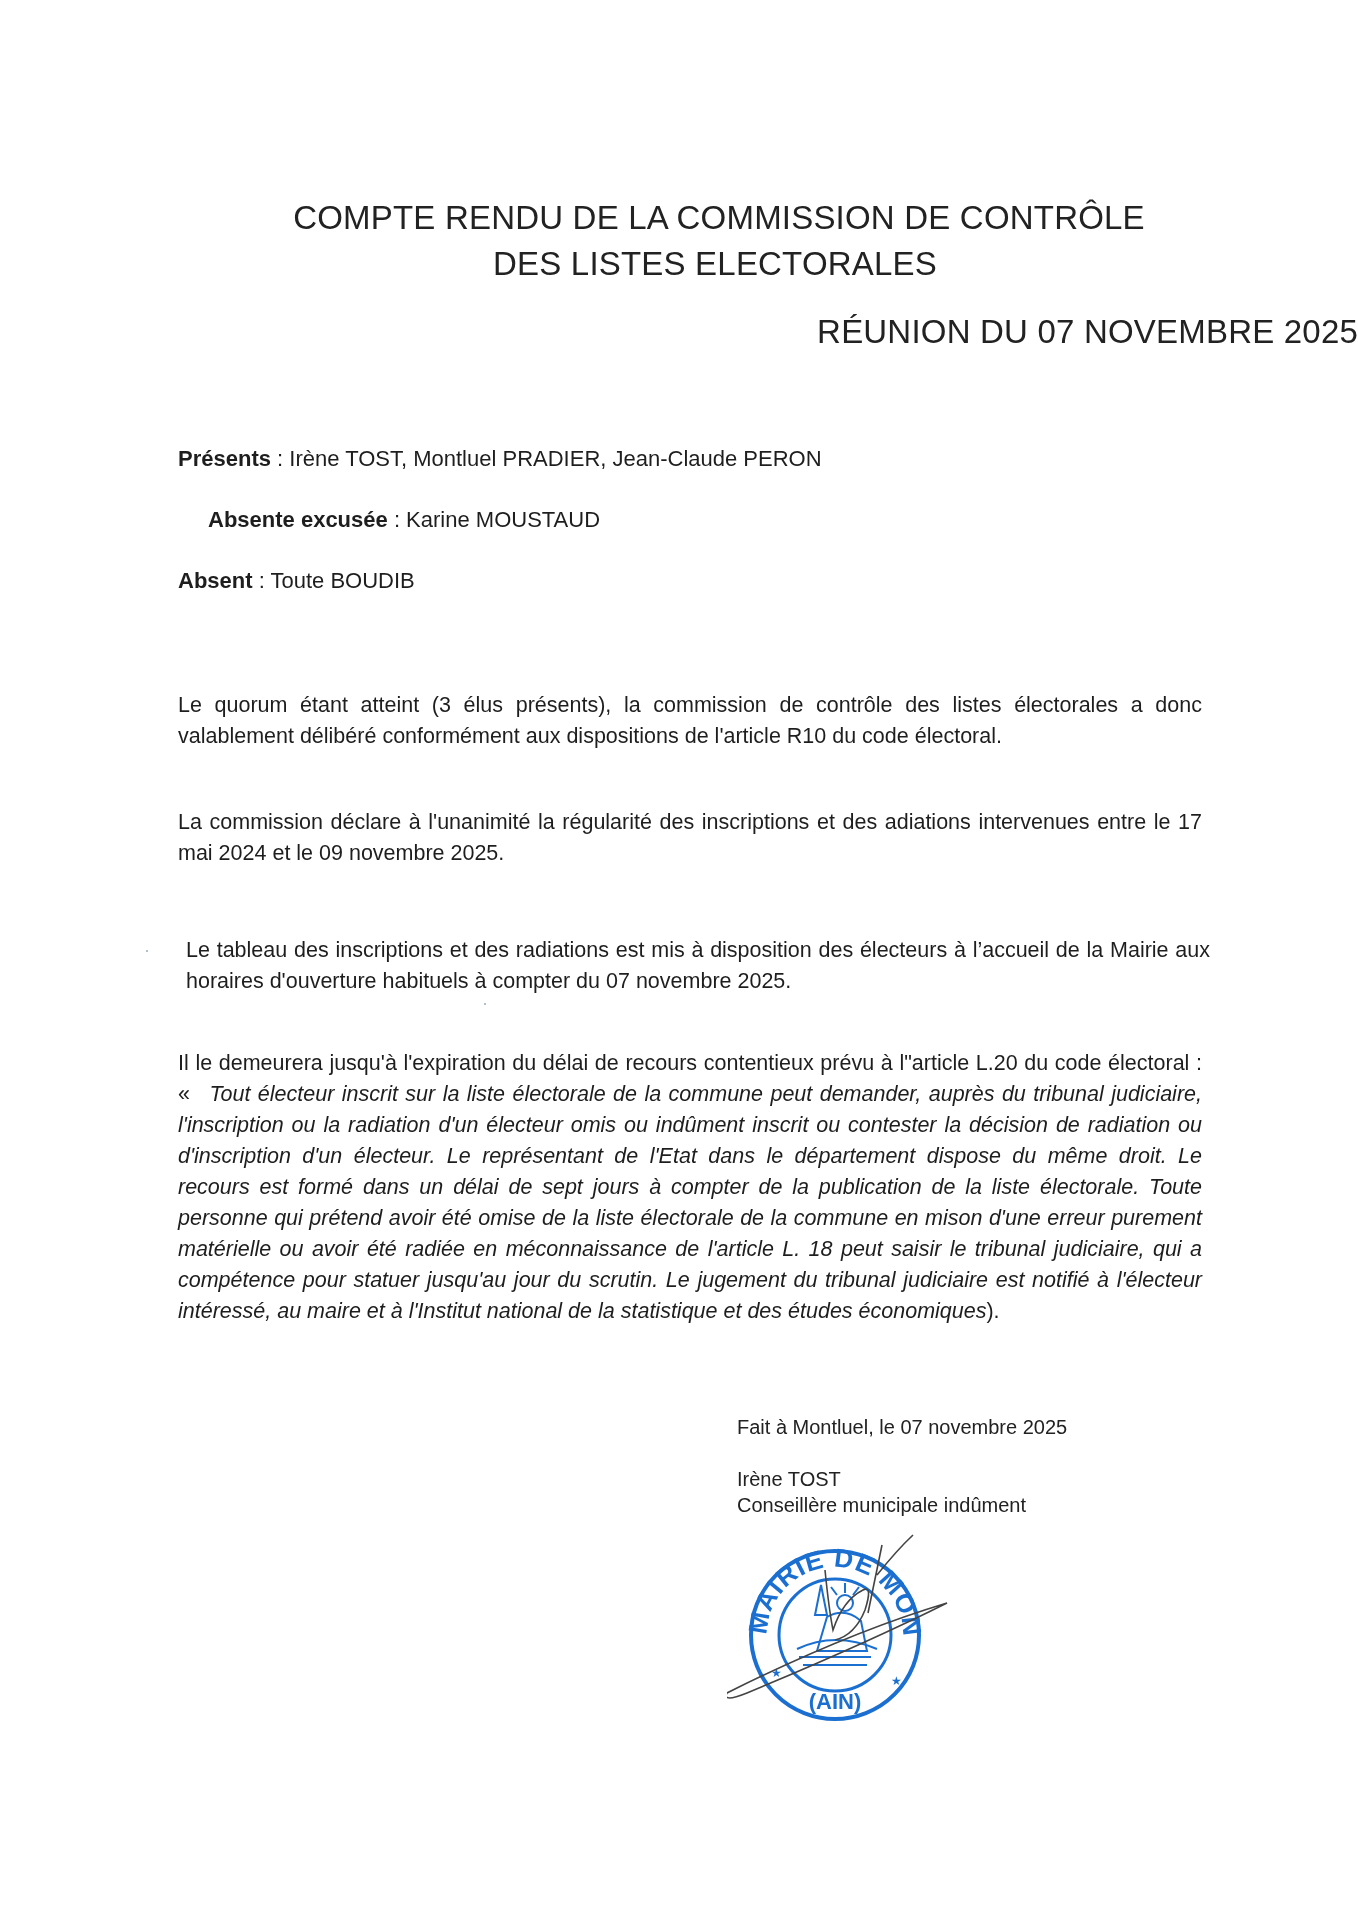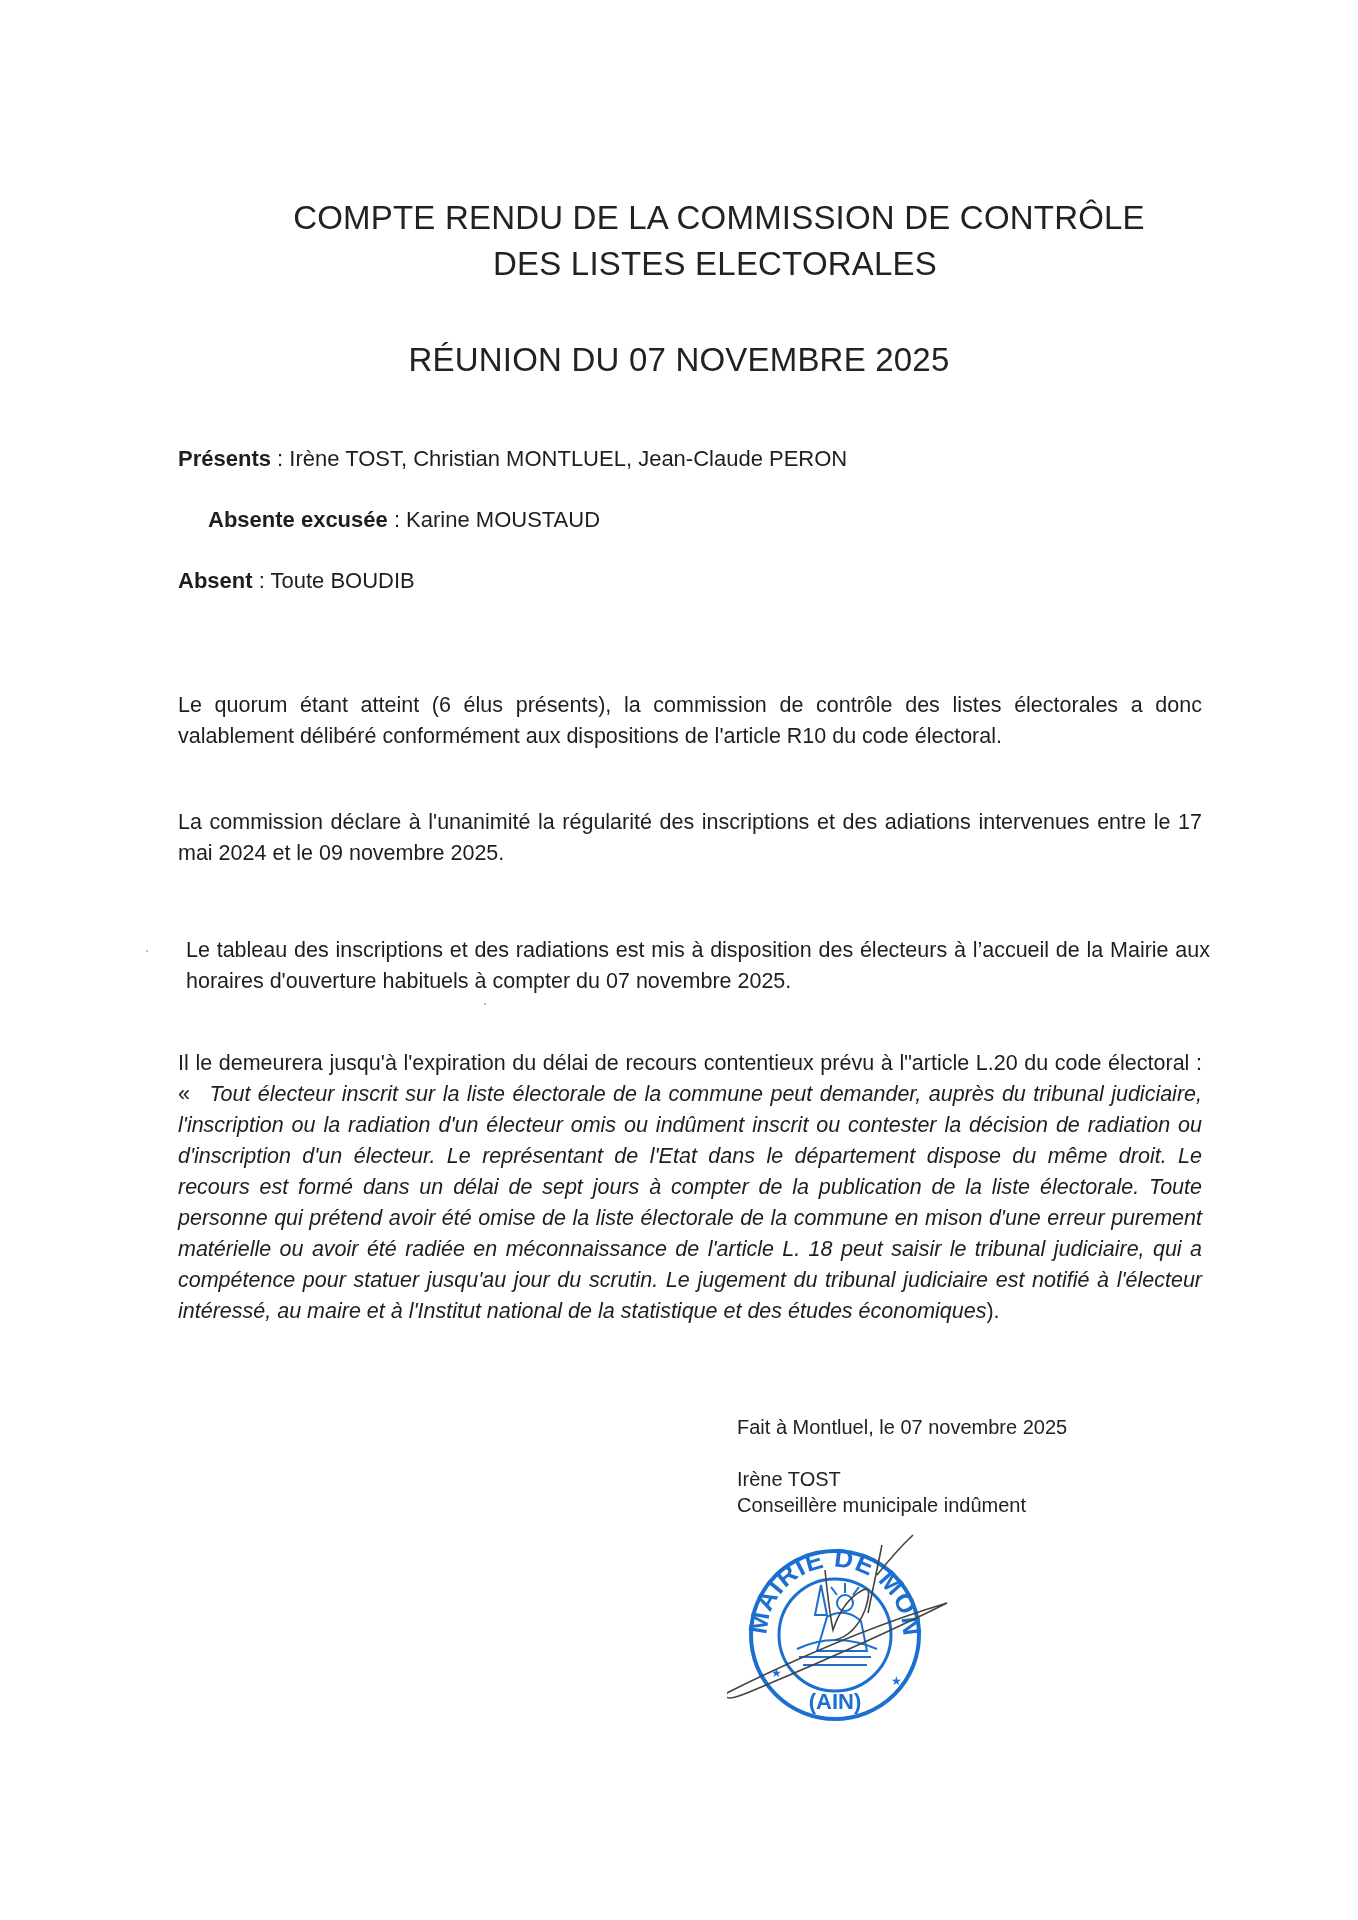--- a/index.html
+++ b/index.html
@@ -2,21 +2,21 @@
 <html><head>
 <meta charset="utf-8">
 <style>
   html, body { margin: 0; padding: 0; background: #ffffff; }
   body { width: 1358px; height: 1920px; position: relative; overflow: hidden; color: #1c1c1c; }
   .title-block { position: absolute; left: 0; width: 1358px; text-align: center;
     font-family: "Liberation Sans", sans-serif; color: #222; }
   .title-line { font-size: 33px; line-height: 40px; letter-spacing: 0.2px; }
   #title1 { top: 198px; padding-left: 40px; }
   #title2 { top: 244px; margin-left: 36px; }
-  #title3 { top: 340px; }
+  #title3 { top: 312px; text-align: right; }
   .body-text { position: absolute; left: 178px; width: 1024px;
     font-family: "DejaVu Sans", sans-serif; font-size: 20.5px; line-height: 31px; color: #1e1e1e; }
   .attend { font-family: "Liberation Sans", sans-serif; font-size: 22px; }
   .attend b { font-weight: bold; }
   #presents { top: 443px; }
   #excused { top: 504px; margin-left: 30px; }
   #absent { top: 565px; }
   .para { font-family: "Liberation Sans", sans-serif; font-size: 21.5px; line-height: 31px; text-align: justify; }
   #para1 { top: 690px; }
   #para2 { top: 807px; }
@@ -31,30 +31,30 @@
   .speck { position: absolute; width: 2px; height: 2px; background: #9ab; border-radius: 1px; }
 </style>
 </head>
 <body>
 
 <div class="title-block title-line" id="title1">COMPTE RENDU DE LA COMMISSION DE CONTRÔLE</div>
 <div class="title-block title-line" id="title2">DES LISTES ELECTORALES</div>
 <div class="title-block title-line" id="title3">RÉUNION DU 07 NOVEMBRE 2025</div>
 
 <div class="body-text attend" id="presents">
-  <b>Présents</b><span> : Irène TOST, Christian MONTLUEL, Jean-Claude PERON</span>
+  <b>Présents</b><span> : Irène TOST, Montluel PRADIER, Jean-Claude PERON</span>
 </div>
 <div class="body-text attend" id="excused">
   <b>Absente excusée</b><span> : Karine MOUSTAUD</span>
 </div>
 <div class="body-text attend" id="absent">
   <b>Absent</b><span> : Toute BOUDIB</span>
 </div>
 
-<p class="body-text para" id="para1" style="margin:0">Le quorum étant atteint (6 élus présents), la commission de contrôle des listes électorales a donc valablement délibéré conformément aux dispositions de l'article R10 du code électoral.</p>
+<p class="body-text para" id="para1" style="margin:0">Le quorum étant atteint (3 élus présents), la commission de contrôle des listes électorales a donc valablement délibéré conformément aux dispositions de l'article R10 du code électoral.</p>
 <p class="body-text para" id="para2" style="margin:0">La commission déclare à l'unanimité la régularité des inscriptions et des adiations intervenues entre le 17 mai 2024 et le 09 novembre 2025.</p>
 <p class="body-text para" id="para3" style="margin:8px">Le tableau des inscriptions et des radiations est mis à disposition des électeurs à l’accueil de la Mairie aux horaires d'ouverture habituels à compter du 07 novembre 2025.</p>
 <p class="body-text para" id="para4" style="margin:0"><span>Il le demeurera jusqu'à l'expiration du délai de recours contentieux prévu à l"article L.20 du code électoral : « </span><span class="quote">Tout électeur inscrit sur la liste électorale de la commune peut demander, auprès du tribunal judiciaire, l'inscription ou la radiation d'un électeur omis ou indûment inscrit ou contester la décision de radiation ou d'inscription d'un électeur. Le représentant de l'Etat dans le département dispose du même droit. Le recours est formé dans un délai de sept jours à compter de la publication de la liste électorale. Toute personne qui prétend avoir été omise de la liste électorale de la commune en mison d'une erreur purement matérielle ou avoir été radiée en méconnaissance de l'article L. 18 peut saisir le tribunal judiciaire, qui a compétence pour statuer jusqu'au jour du scrutin. Le jugement du tribunal judiciaire est notifié à l'électeur intéressé, au maire et à l'Institut national de la statistique et des études économiques</span><span>).</span></p>
 
 <div class="closing" id="place-date">Fait à Montluel, le 07 novembre 2025</div>
 <div class="closing" id="signer-name">Irène TOST</div>
 <div class="closing" id="signer-role">Conseillère municipale indûment</div>
 
 <svg id="stamp" viewBox="0 0 240 200">
   <defs>

